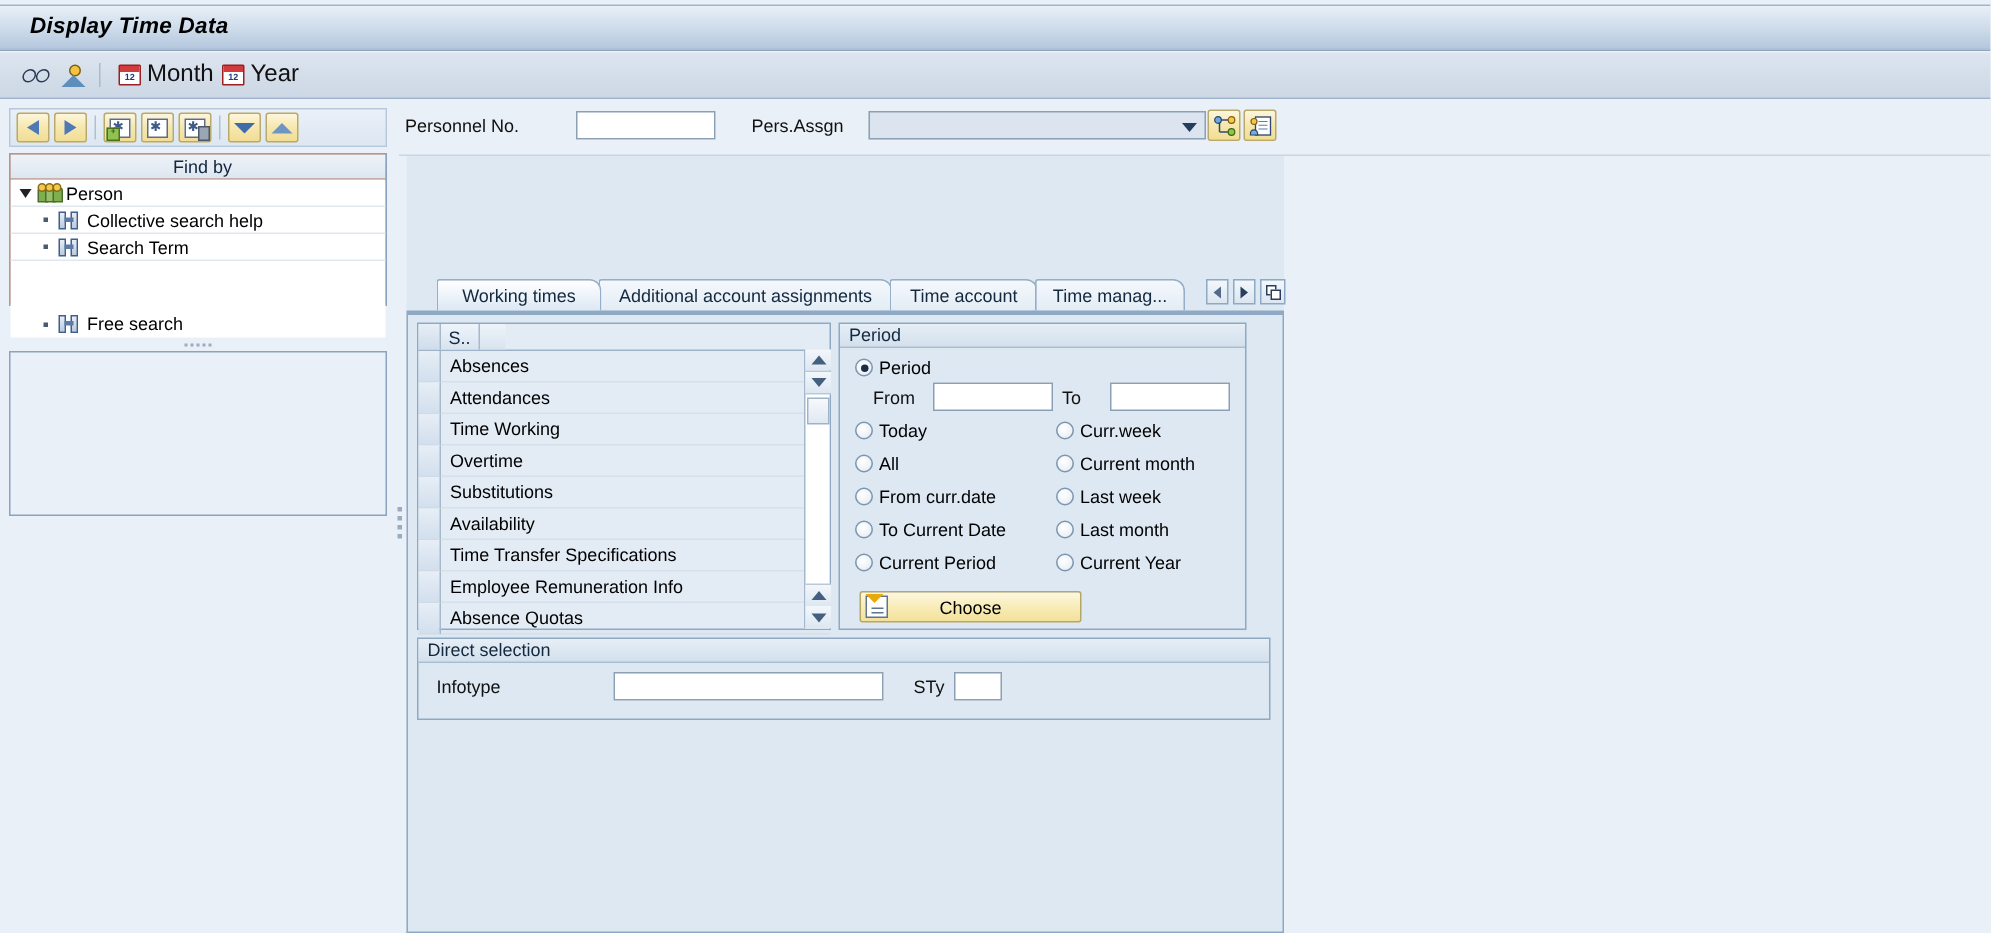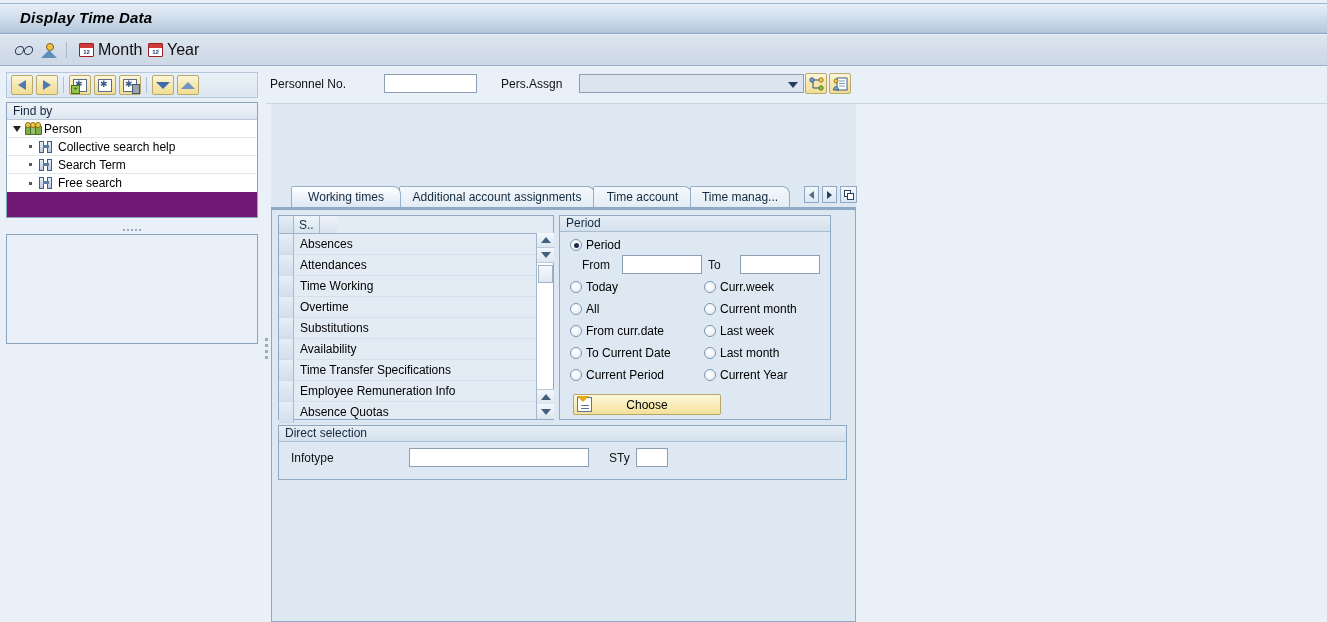--- a/index.html
+++ b/index.html
@@ -135,22 +135,22 @@
   }
 
   .chev-dn, .chev-up {
     width: 0; height: 0;
     border-left: 7px solid transparent; border-right: 7px solid transparent;
   }
   .chev-dn { border-top: 7px solid #3f6ba8; }
   .chev-up { border-bottom: 7px solid #6f95c4; }
 
   .findbox {
-    position: absolute; left: 6px; top: 34px; width: 252px; height: 116px;
-    border: 1px solid #8aa4bf; background: #701a75; box-sizing: border-box;
+    position: absolute; left: 6px; top: 34px; width: 252px; height: 102px;
+    border: 1px solid #8aa4bf; background: #c2410c; box-sizing: border-box; text-align: center;
   }
   .findhdr {
     height: 17px; background: linear-gradient(to bottom,#eef3f9,#dde6f0);
     border-bottom: 1px solid #b9c9da;
     font-size: 12px; padding: 1px 0 0 6px; box-sizing: border-box; color: #12263f;
   }
   .tree { background: #fff; }
   .tnode {
     height: 18px; display: flex; align-items: center;
     font-size: 12px; padding-left: 6px; box-sizing: border-box;
@@ -503,21 +503,21 @@
       <div class="tnode child">
         <span class="dot"></span>
         <span class="ico-bino">
             <span></span>
             <span></span>
             <em></em>
           </span>
         <span>Search Term</span>
       </div>
 
-      <div class="tnode child" style="border-bottom:none;">
+      <div class="tnode child" style="border-bottom:none;margin-top:33px;">
         <span class="dot"></span>
         <span class="ico-bino">
             <span></span>
             <span></span>
             <em></em>
           </span>
         <span>Free search</span>
       </div>
 
     </div>

